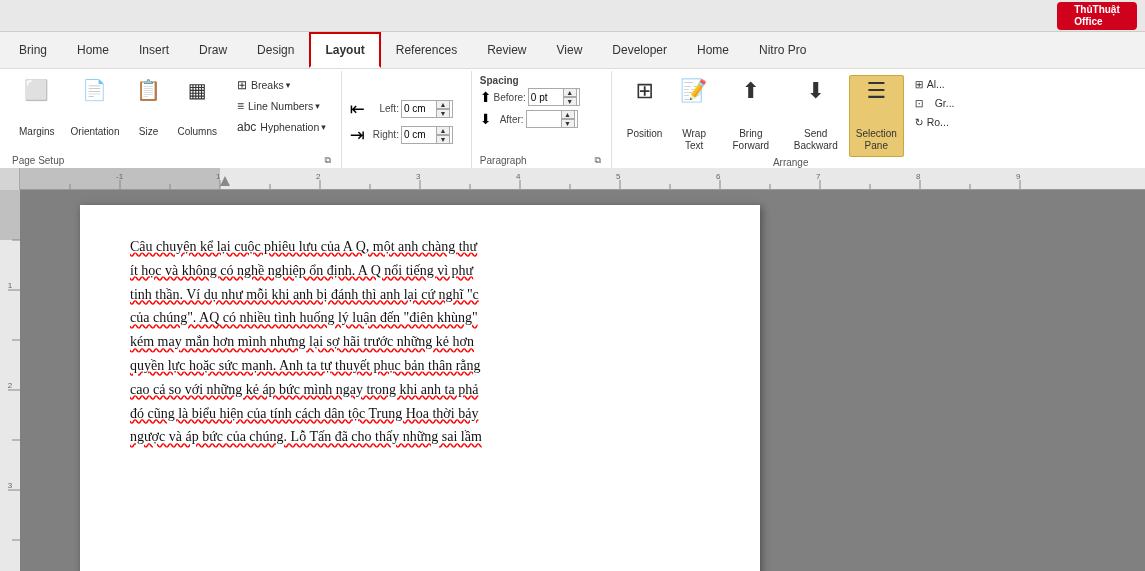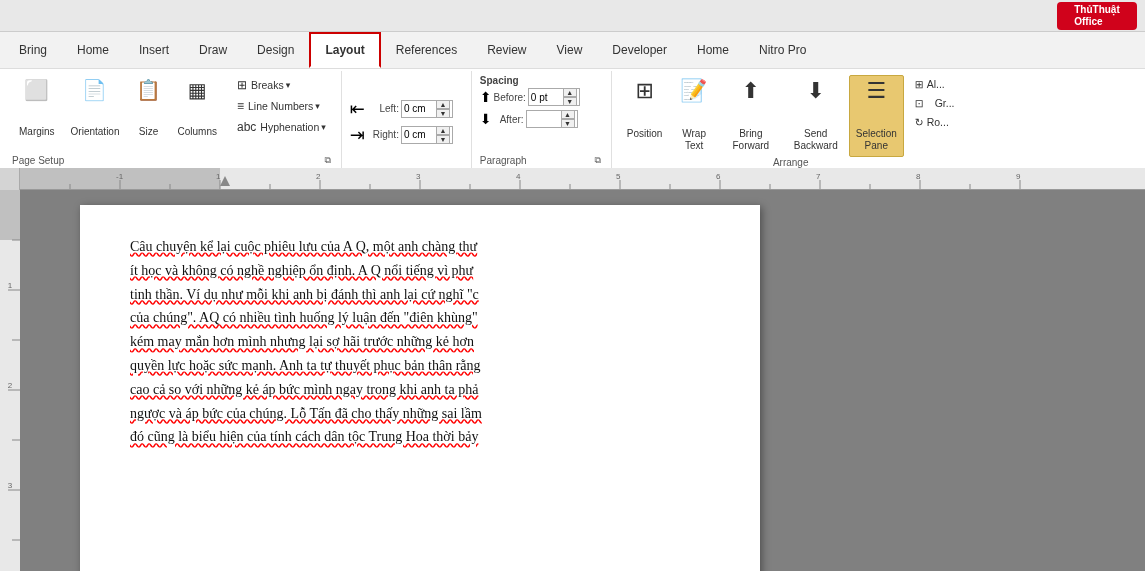--- a/index.html
+++ b/index.html
@@ -331,18 +331,18 @@
   <div class="doc-area">
     <div class="page">
       <div class="doc-text">
         <p><span class="squiggle">Câu chuyện kể lại cuộc phiêu lưu của A Q, một anh chàng thư</span></p>
         <p><span class="squiggle">ít học và không có nghề nghiệp ổn định. A Q nổi tiếng vì phư</span></p>
         <p><span class="squiggle">tinh thần. Ví dụ như mỗi khi anh bị đánh thì anh lại cứ nghĩ "c</span></p>
         <p><span class="squiggle">của chúng". AQ có nhiều tình huống lý luận đến "điên khùng"</span></p>
         <p><span class="squiggle">kém may mắn hơn mình nhưng lại sợ hãi trước những kẻ hơn</span></p>
         <p><span class="squiggle">quyền lực hoặc sức mạnh. Anh ta tự thuyết phục bản thân rằng</span></p>
         <p><span class="squiggle">cao cả so với những kẻ áp bức mình ngay trong khi anh ta phả</span></p>
+        <p><span class="squiggle">đó cũng là biểu hiện của tính cách dân tộc Trung Hoa thời bảy</span></p>
         <p><span class="squiggle">ngược và áp bức của chúng. Lỗ Tấn đã cho thấy những sai lầm</span></p>
-        <p><span class="squiggle">đó cũng là biểu hiện của tính cách dân tộc Trung Hoa thời bảy</span></p>
       </div>
     </div>
   </div>
 </div>
 
 </body></html>

